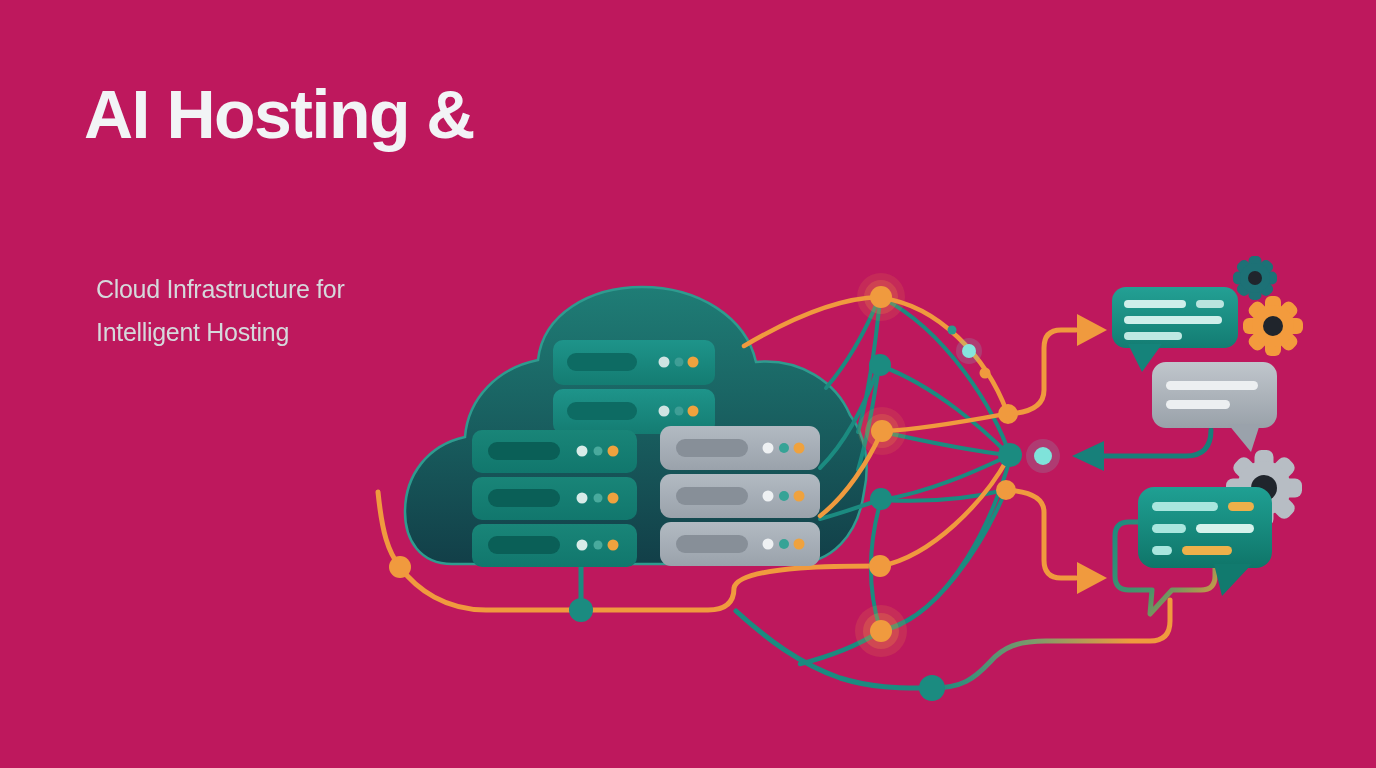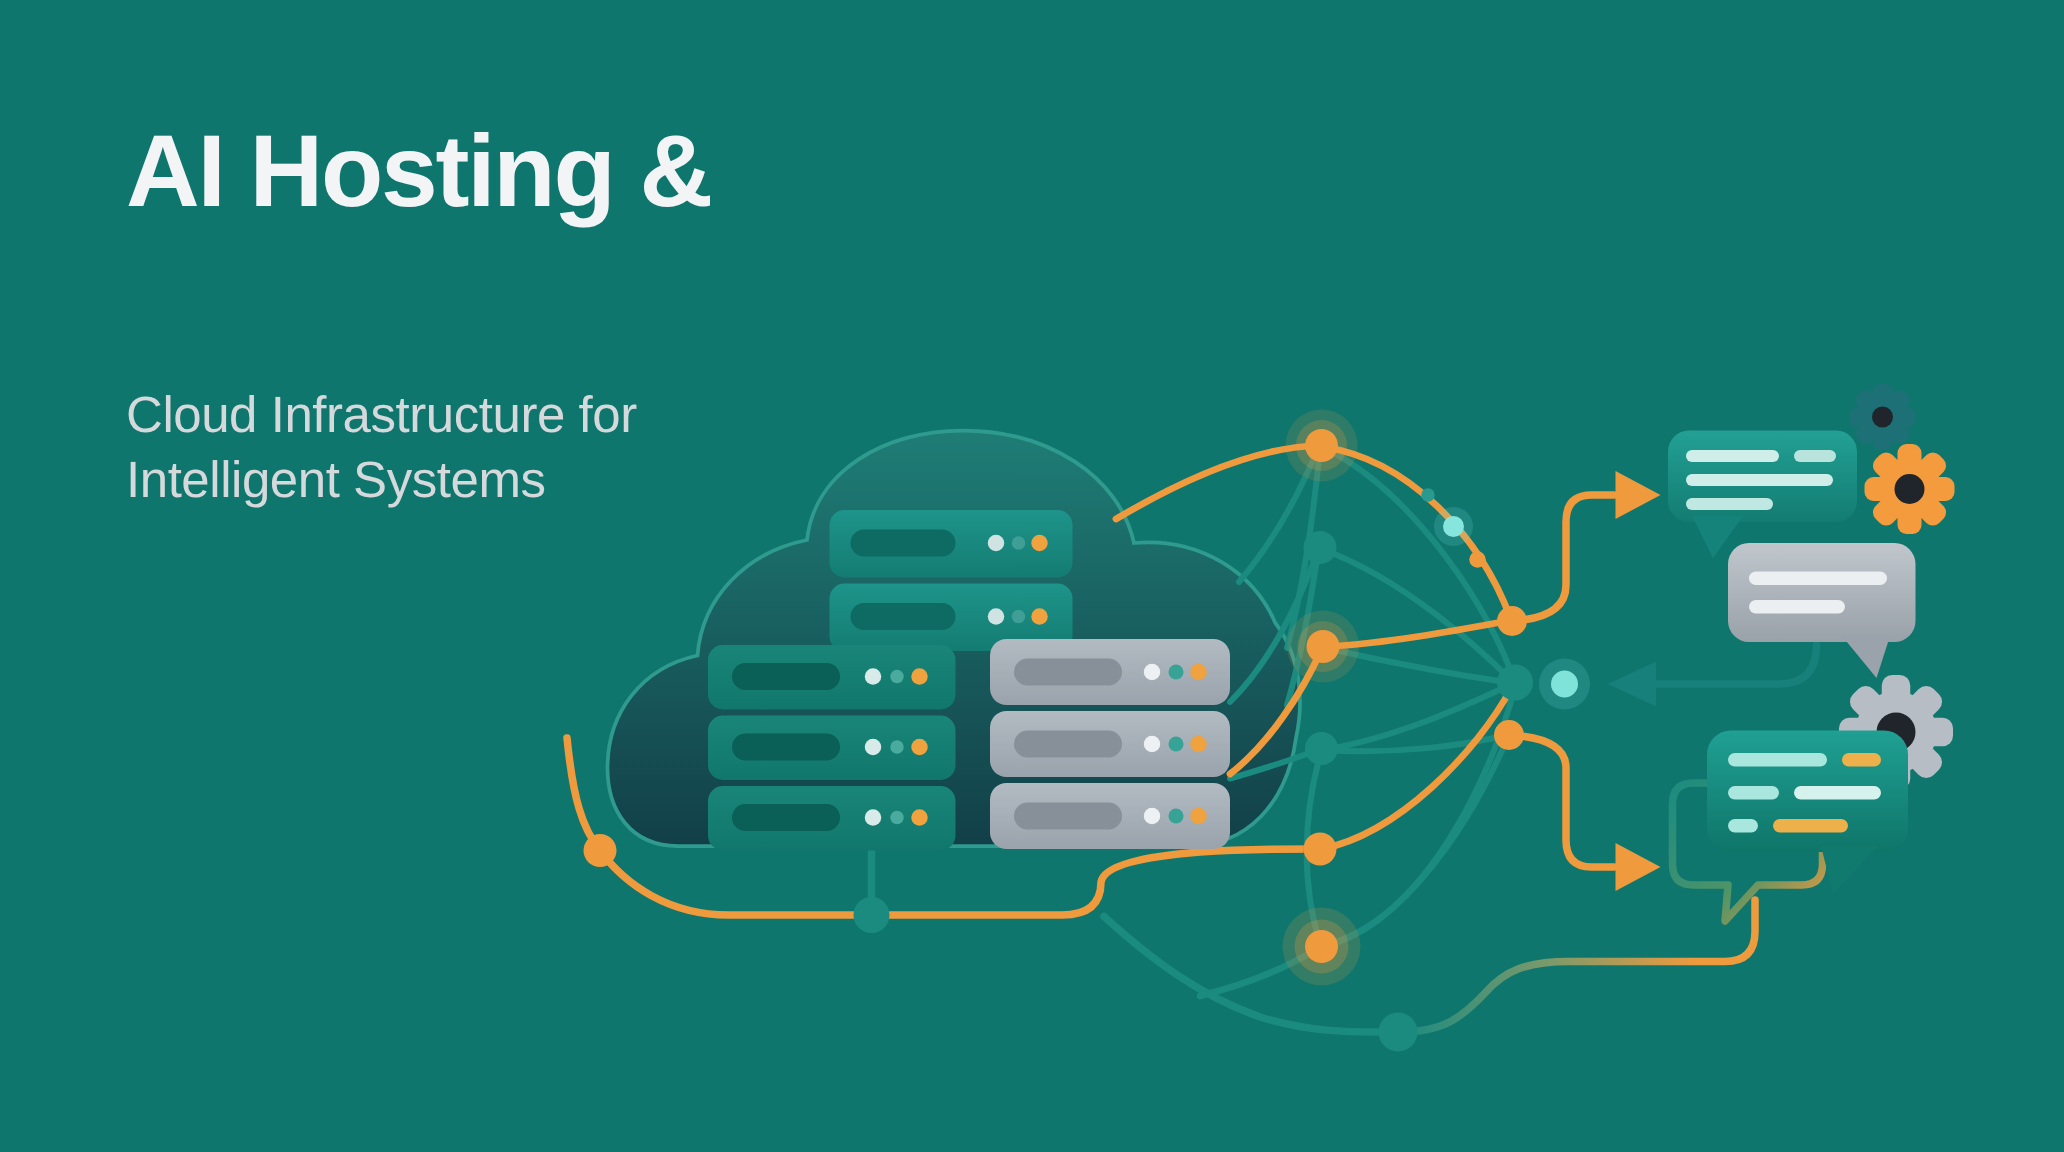--- a/index.html
+++ b/index.html
@@ -1,46 +1,46 @@
 <!DOCTYPE html>
 <html><head>
 <meta charset="utf-8">
 <style>
   html,body{margin:0;padding:0;background:#14181d;}
   .stage{
     position:relative;width:1376px;height:768px;overflow:hidden;
-    background:#0f766e;
+    background:#be185d;
     font-family:"Liberation Sans","DejaVu Sans",sans-serif;
   }
   .headline{
     position:absolute;left:84px;top:76px;margin:0;
     font-size:68px;line-height:77px;font-weight:700;
     letter-spacing:-1.5px;color:#f2f4f6;
   }
   .headline span{display:block;}
   .subhead{
-    position:absolute;left:84px;top:256px;margin:0;
-    font-size:34px;line-height:43px;font-weight:400;
+    position:absolute;left:84px;top:256px;margin:12px;
+    font-size:25px;line-height:43px;font-weight:400;
     letter-spacing:-0.3px;color:#d5d9dc;
   }
   .subhead span{display:block;}
   svg{position:absolute;left:0;top:0;}
 </style>
 </head>
 <body>
 
 <div class="stage">
 
   <h1 class="headline">
     <span>AI Hosting &amp;</span>
   </h1>
 
   <p class="subhead">
     <span>Cloud Infrastructure for</span>
-    <span>Intelligent Systems</span>
+    <span>Intelligent Hosting</span>
   </p>
 
   <svg width="1376" height="768" viewBox="0 0 1376 768">
     <defs>
       <linearGradient id="cloudGrad" x1="0" y1="287" x2="0" y2="564" gradientUnits="userSpaceOnUse">
         <stop offset="0" stop-color="#1f7d76"></stop>
         <stop offset="1" stop-color="#123f48"></stop>
       </linearGradient>
       <linearGradient id="tealSrv" x1="0" y1="0" x2="0" y2="1">
         <stop offset="0" stop-color="#1e948a"></stop>

